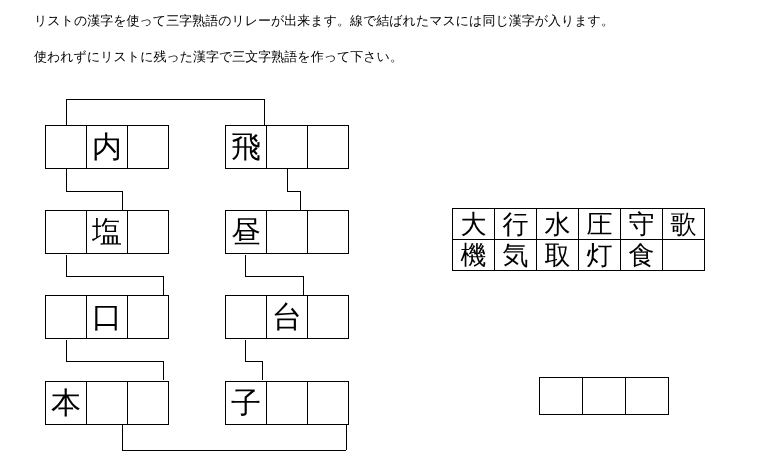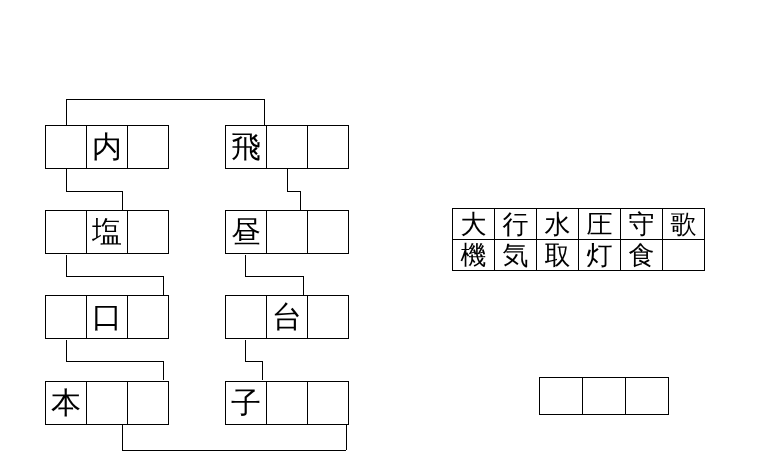--- a/index.html
+++ b/index.html
@@ -101,20 +101,22 @@
     width: 44px;
     height: 38px;
     font-size: 28px;
   }
 </style>
 </head>
 <body>
 
 <div class="page">
 
+  <div class="instr" id="instr-1">リストの漢字を使って三字熟語のリレーが出来ます。線で結ばれたマスには同じ漢字が入ります。</div>
+  <div class="instr" id="instr-2">使われずにリストに残った漢字で三文字熟語を作って下さい。</div>
 
   <div class="puzzle">
 
     <div class="ln h" style="left:66px; top:99px; width:198px;"></div>
     <div class="ln v" style="left:66px; top:99px; height:26px;"></div>
     <div class="ln v" style="left:264px; top:99px; height:26px;"></div>
 
     <div class="ln v" style="left:66px; top:169px; height:22px;"></div>
     <div class="ln h" style="left:66px; top:191px; width:56px;"></div>
     <div class="ln v" style="left:122px; top:191px; height:19px;"></div>

